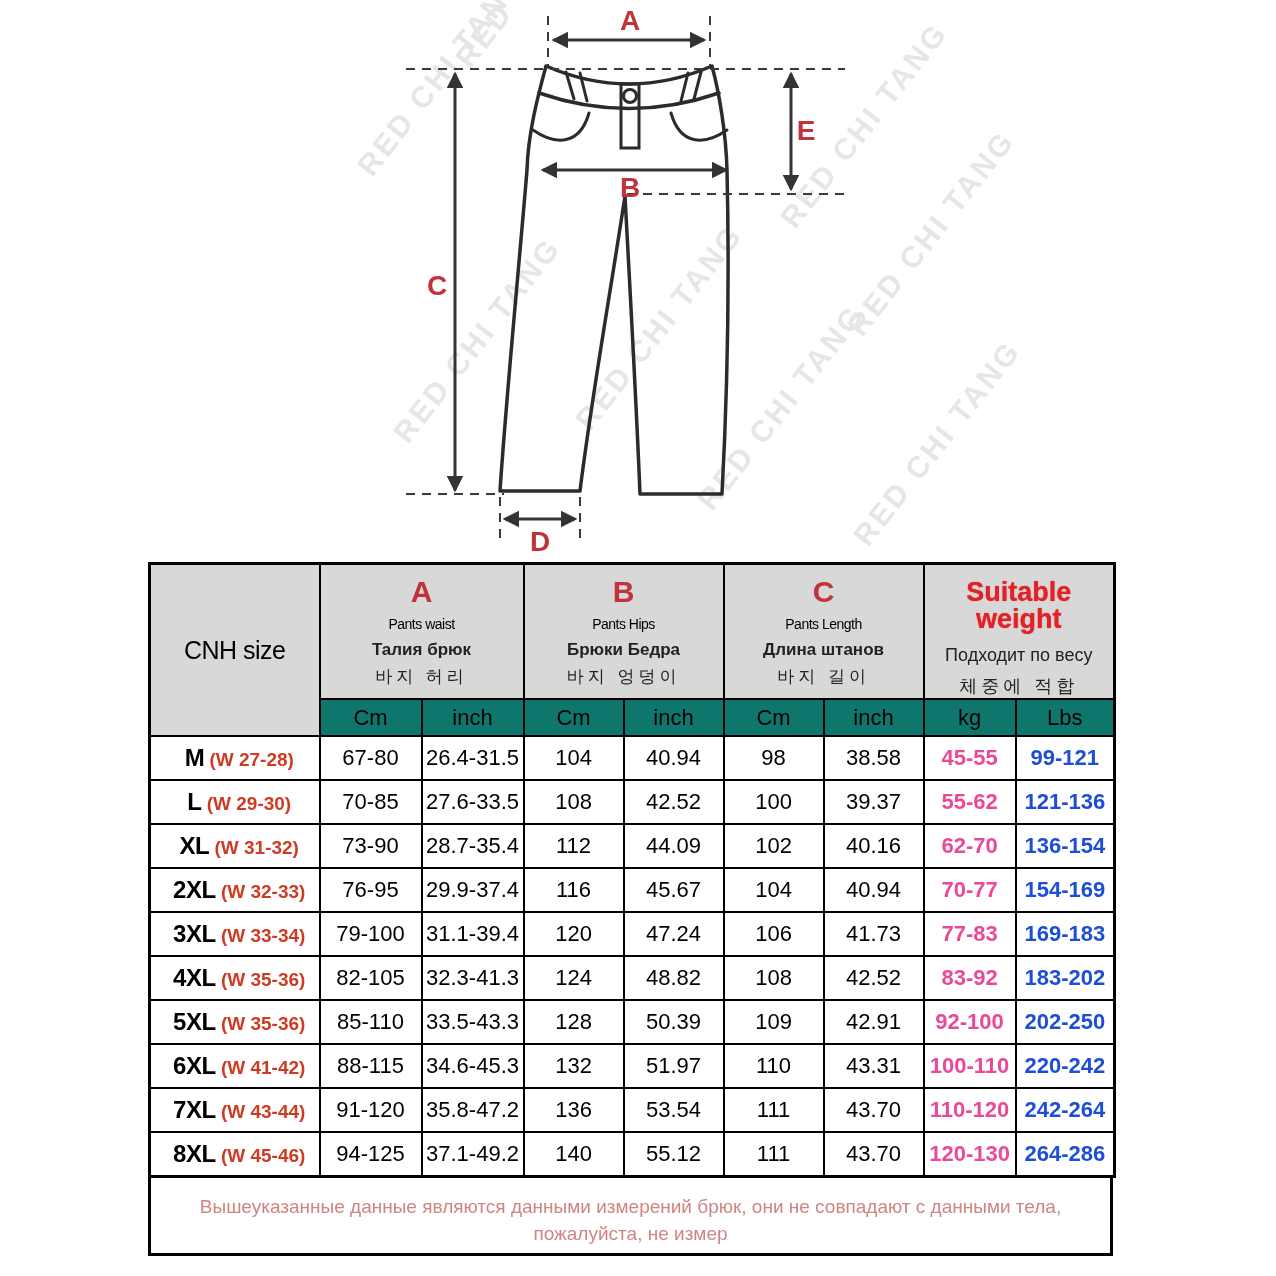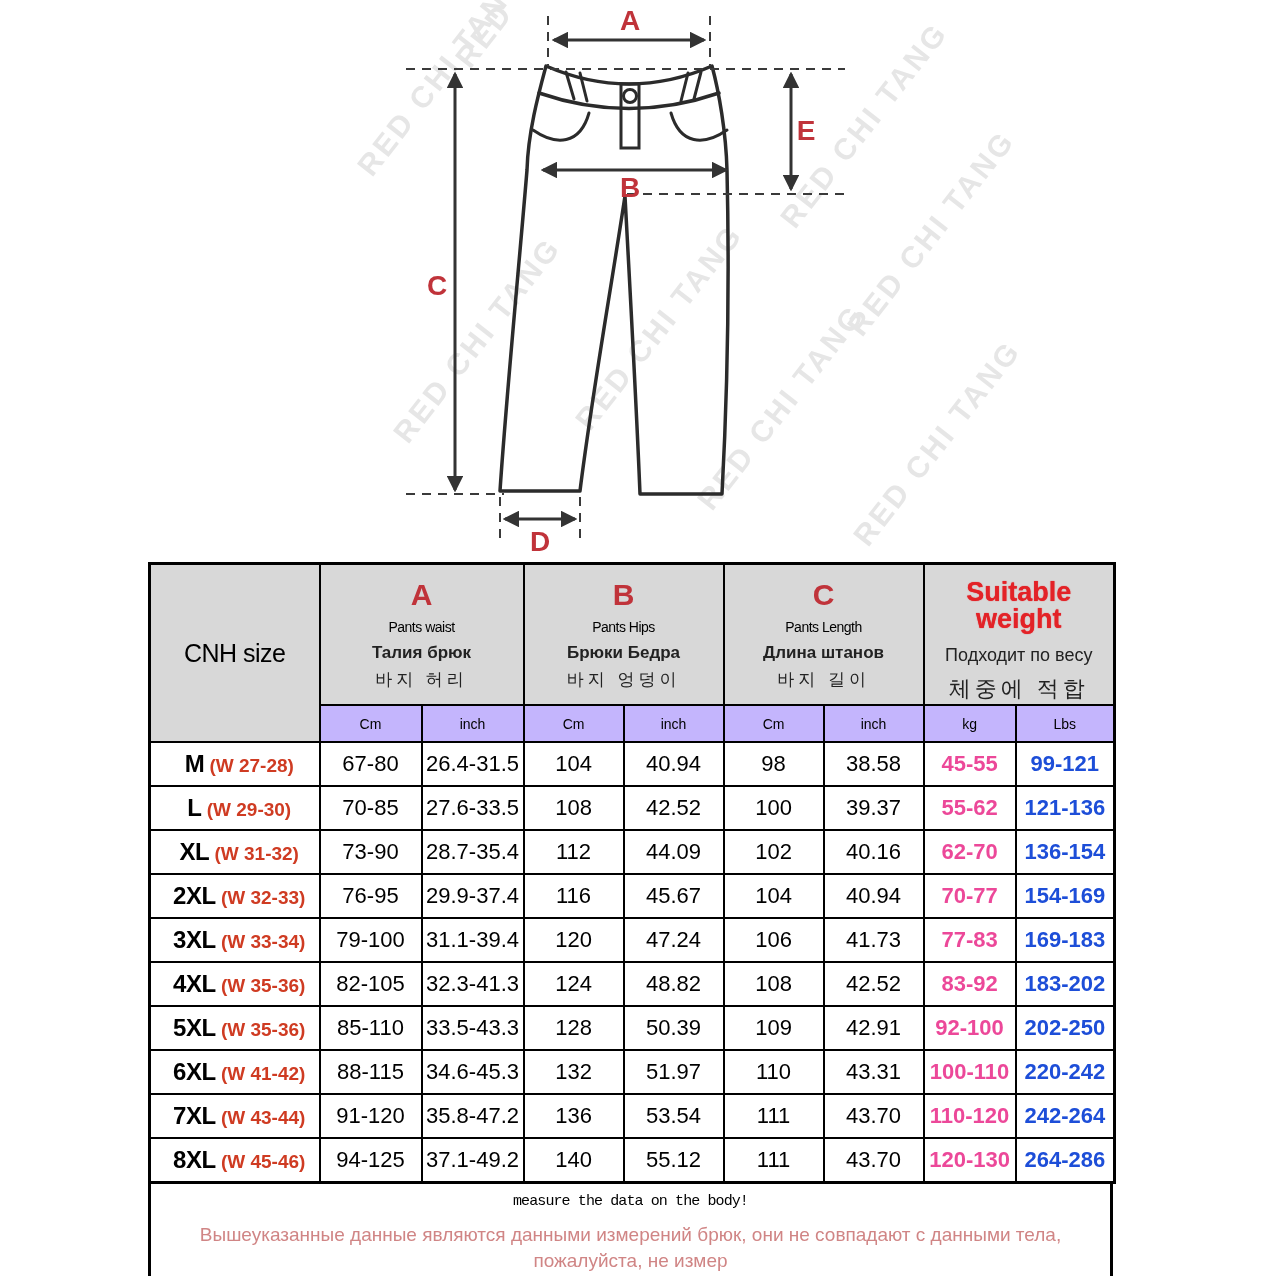--- a/index.html
+++ b/index.html
@@ -20,22 +20,22 @@
   table.size{border-collapse:collapse;table-layout:fixed;width:965px;border:3px solid #000;}
   table.size td,table.size th{border:2px solid #000;text-align:center;vertical-align:middle;padding:0;}
   tr.group th{background:#d8d8d8;height:131px;font-weight:normal;}
   th.cnh{background:#ffffff;font-size:25px;font-weight:bold;letter-spacing:-0.5px;}
   .g-letter{display:block;font-size:30px;font-weight:bold;color:#c0333a;line-height:1;margin-top:2px;}
   .g-sw{display:block;font-size:27px;font-weight:bold;color:#e32227;line-height:1;margin-top:14px;text-shadow:0 0 1px #e32227;}
   .g-en{display:block;font-size:14px;font-weight:normal;margin-top:9px;letter-spacing:-0.5px;}
   .g-ru{display:block;font-size:17px;color:#222;margin-top:8px;font-weight:bold;}
   .g-ko{display:block;font-size:17px;color:#222;margin-top:5px;letter-spacing:4px;}
   .g-ru-big{display:block;font-size:18px;color:#222;margin-top:12px;}
-  .g-ko-big{display:block;font-size:22px;color:#222;margin-top:8px;letter-spacing:4px;}
-  tr.units td{height:35px;font-size:14px;background:#c4b5fd;}
+  .g-ko-big{display:block;font-size:18px;color:#222;margin-top:8px;letter-spacing:4px;}
+  tr.units td{height:35px;font-size:22px;background:#0f766e;}
   tr.data td{height:42px;font-size:22px;background:#fff;}
   td.size-cell{background:#ffff00;text-align:right;padding-left:9px !important;white-space:nowrap;}
   .sz{font-size:24px;font-weight:bold;letter-spacing:-0.5px;}
   .wlab{font-size:19px;font-weight:bold;color:#cf3b22;}
   td.kg{color:#ec4899;font-weight:bold;}
   td.lbs{color:#1d4ed8;font-weight:bold;}
 
   
   .footer{border:3px solid #000;border-top:none;background:#fff;text-align:center;
           padding:7px 10px 6px 10px;}
@@ -268,19 +268,18 @@
             <td>55.12</td>
             <td>111</td>
             <td>43.70</td>
             <td class="kg">120-130</td>
             <td class="lbs">264-286</td>
           </tr>
         </tbody>
     </table>
 
     <div class="footer">
-      <div class="f-en">measure the data on the body!</div>
       <div class="f-ru">Вышеуказанные данные являются данными измерений брюк, они не совпадают с данными тела, пожалуйста, не измер</div>
 
     </div>
   </div>
 
 </div>
 
 </body></html>

